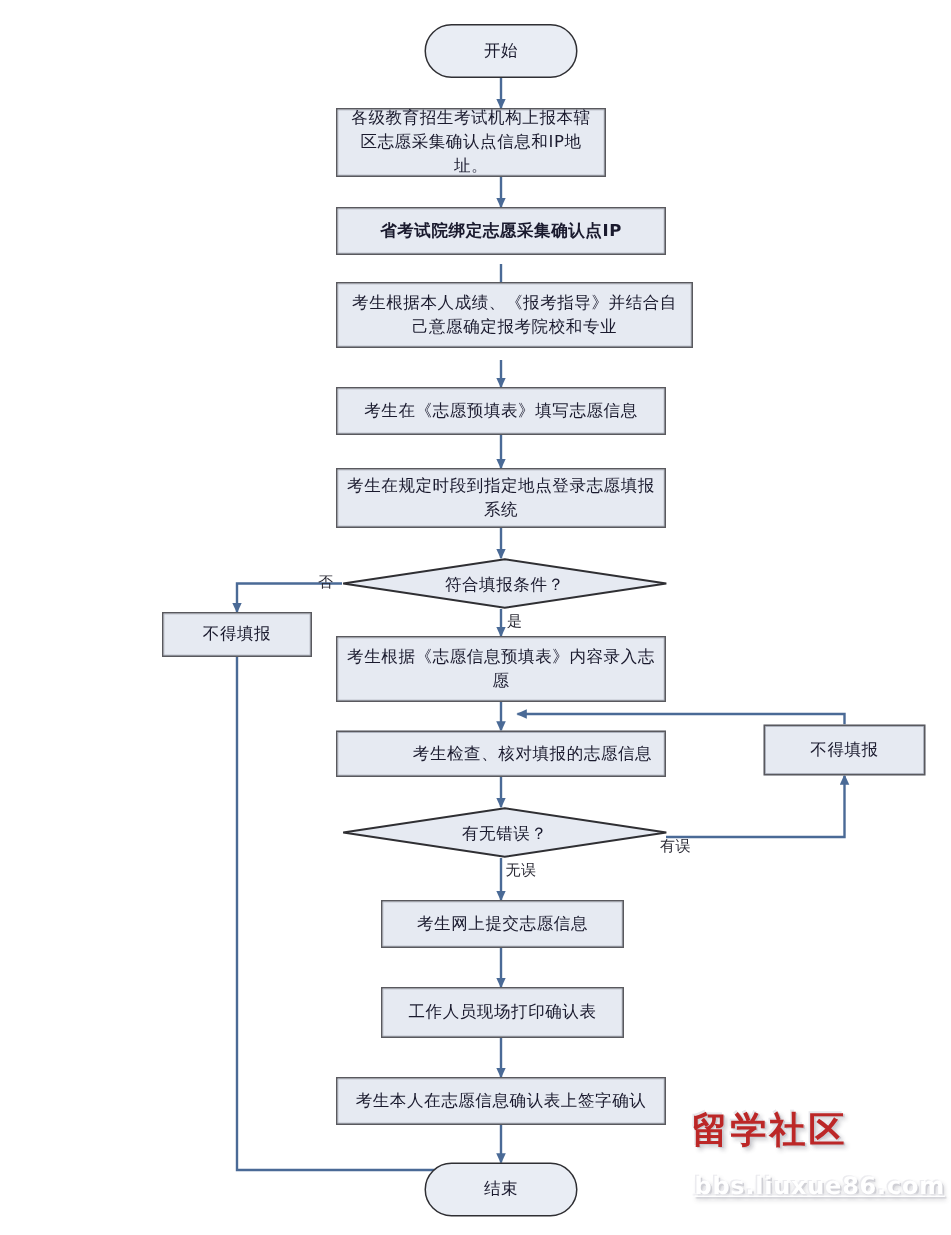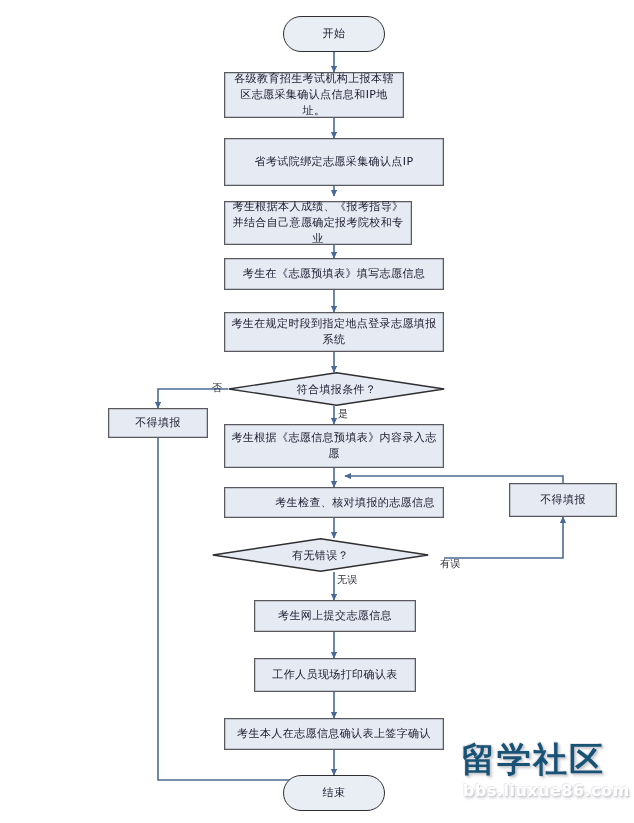--- a/index.html
+++ b/index.html
@@ -82,43 +82,44 @@
     left: 455px;
     top: 735px;
     width: 175px;
     height: 80px;
     pointer-events: none;
   }
   .wm-main {
     position: absolute;
     left: 6px;
     top: 2px;
-    font-size: 34px;
+    font-size: 24px;
     font-weight: bold;
     letter-spacing: 2px;
-    color: #0c4a6e;
+    color: #b91c1c;
     text-shadow:
        1px 1px 0 #c9c9cf,
       -1px -1px 0 #e6e6ea,
        2px 2px 3px rgba(140,140,150,0.55);
     opacity: 0.95;
   }
   .wm-sub {
     position: absolute;
     left: 8px;
     top: 46px;
     font-size: 16px;
     font-weight: bold;
     letter-spacing: 0.5px;
     color: #ffffff;
     text-shadow:
        1px 1px 0 #cdcdd3,
       -1px -1px 0 #eaeaee,
        1px 2px 3px rgba(140,140,150,0.5);
     opacity: 0.95;
+    text-decoration: underline;
   }
 </style>
 </head>
 <body>
 
 <div id="canvas">
 
   <svg id="wires" xmlns="http://www.w3.org/2000/svg" viewBox="0 0 634 823">
     <defs>
       <marker id="ah" markerWidth="9" markerHeight="9" refX="6.2" refY="3.2" orient="auto" markerUnits="userSpaceOnUse">
@@ -167,25 +168,25 @@
   </svg>
 
   <div class="node terminator" style="left:283px; top:16px; width:102px; height:36px;text-align:right;">
     <span>开始</span>
   </div>
 
   <div class="node proc" style="left:224px; top:72px; width:180px; height:46px;">
     <span>各级教育招生考试机构上报本辖区志愿采集确认点信息和IP地址。</span>
   </div>
 
-  <div class="node proc" style="left:224px; top:138px; width:220px; height:48px;">
+  <div class="node proc" style="left:224px; top:138px; width:220px; height:32px;font-weight:bold;">
     <span>省考试院绑定志愿采集确认点IP</span>
   </div>
 
-  <div class="node proc" style="left:224px; top:201px; width:188px; height:44px;text-align:center;">
+  <div class="node proc" style="left:224px; top:188px; width:238px; height:44px;text-align:center;">
     <span>考生根据本人成绩、《报考指导》并结合自己意愿确定报考院校和专业</span>
   </div>
 
   <div class="node proc" style="left:224px; top:258px; width:220px; height:32px;">
     <span>考生在《志愿预填表》填写志愿信息</span>
   </div>
 
   <div class="node proc" style="left:224px; top:312px; width:220px; height:40px;">
     <span>考生在规定时段到指定地点登录志愿填报系统</span>
   </div>
@@ -206,21 +207,21 @@
   </div>
 
   <div class="node proc" style="left:224px; top:487px; width:220px; height:31px;padding-left:48px;">
     <span>考生检查、核对填报的志愿信息</span>
   </div>
 
   <div class="node proc" style="left:509px; top:483px; width:108px; height:34px;">
     <span>不得填报</span>
   </div>
 
-  <div class="diamond-wrap" style="left:212px; top:538px; width:217px; height:34px;text-align:right;">
+  <div class="diamond-wrap" style="left:228px; top:538px; width:217px; height:34px;text-align:right;">
     <svg width="217" height="34" xmlns="http://www.w3.org/2000/svg">
       <polygon points="108.5,0.8 216.2,17 108.5,33.2 0.8,17" fill="#e6eaf2" stroke="#2f2f33" stroke-width="1.4"></polygon>
     </svg>
     <div class="diamond-label">有无错误？</div>
   </div>
 
   <div class="node proc" style="left:254px; top:600px; width:162px; height:32px;">
     <span>考生网上提交志愿信息</span>
   </div>
 

